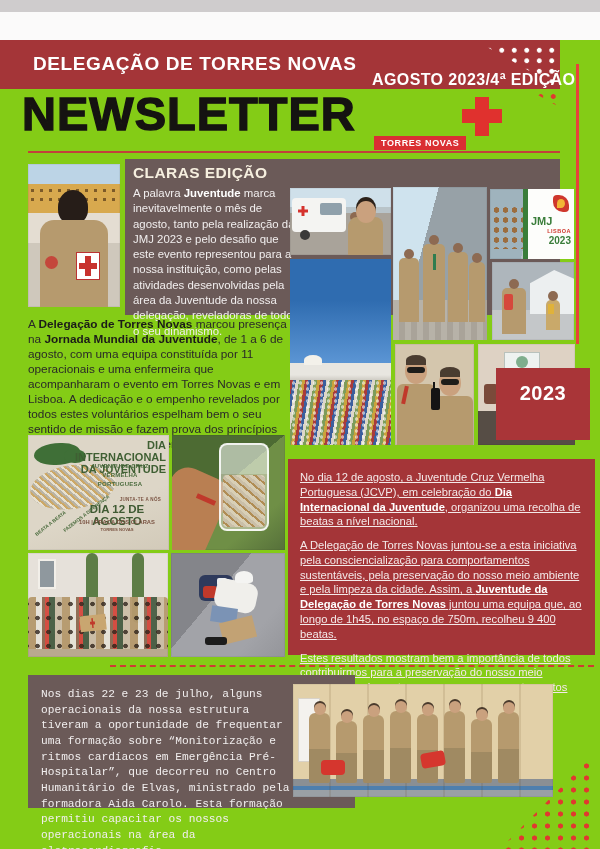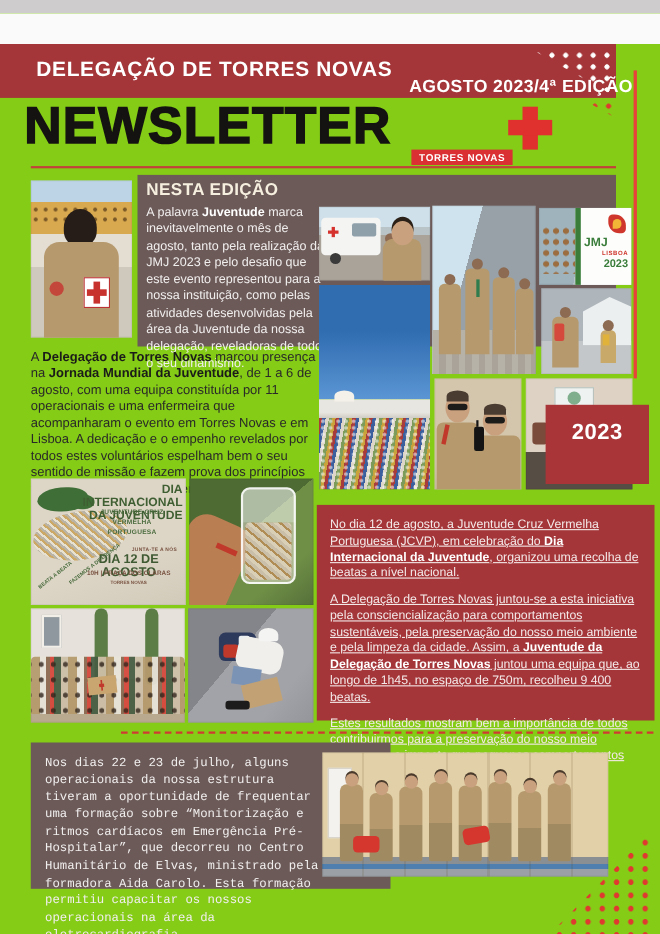--- a/index.html
+++ b/index.html
@@ -228,21 +228,21 @@
   <div class="abs photo photo-plaza">
     <div class="win"></div>
     <div class="plaza-head"></div>
     <div class="plaza-torso"></div>
     <div class="plaza-badge"></div>
     <div class="plaza-cross-patch"></div>
   </div>
 
   <div class="abs taupe nesta-box">
     <div class="nesta-content">
-      <h2 class="nesta-title">NESTA EDIÇÃO</h2>
+      <h2 class="nesta-title">CLARAS EDIÇÃO</h2>
       <p class="nesta-p"><span>A palavra </span><b>Juventude</b><span> marca inevitavelmente o mês de agosto, tanto pela realização da JMJ 2023 e pelo desafio que este evento representou para a nossa instituição, como pelas atividades desenvolvidas pela área da Juventude da nossa delegação, reveladoras de todo o seu dinamismo.</span></p>
     </div>
   </div>
 
   <div class="abs photo p1">
     <div class="amb"></div>
     <div class="wheel"></div>
     <div class="fig" style="left:58px;bottom:0;width:14px;height:34px;"></div>
     <div class="fig" style="left:74px;bottom:0;width:13px;height:30px;"></div>
     <div class="selfie"></div>

